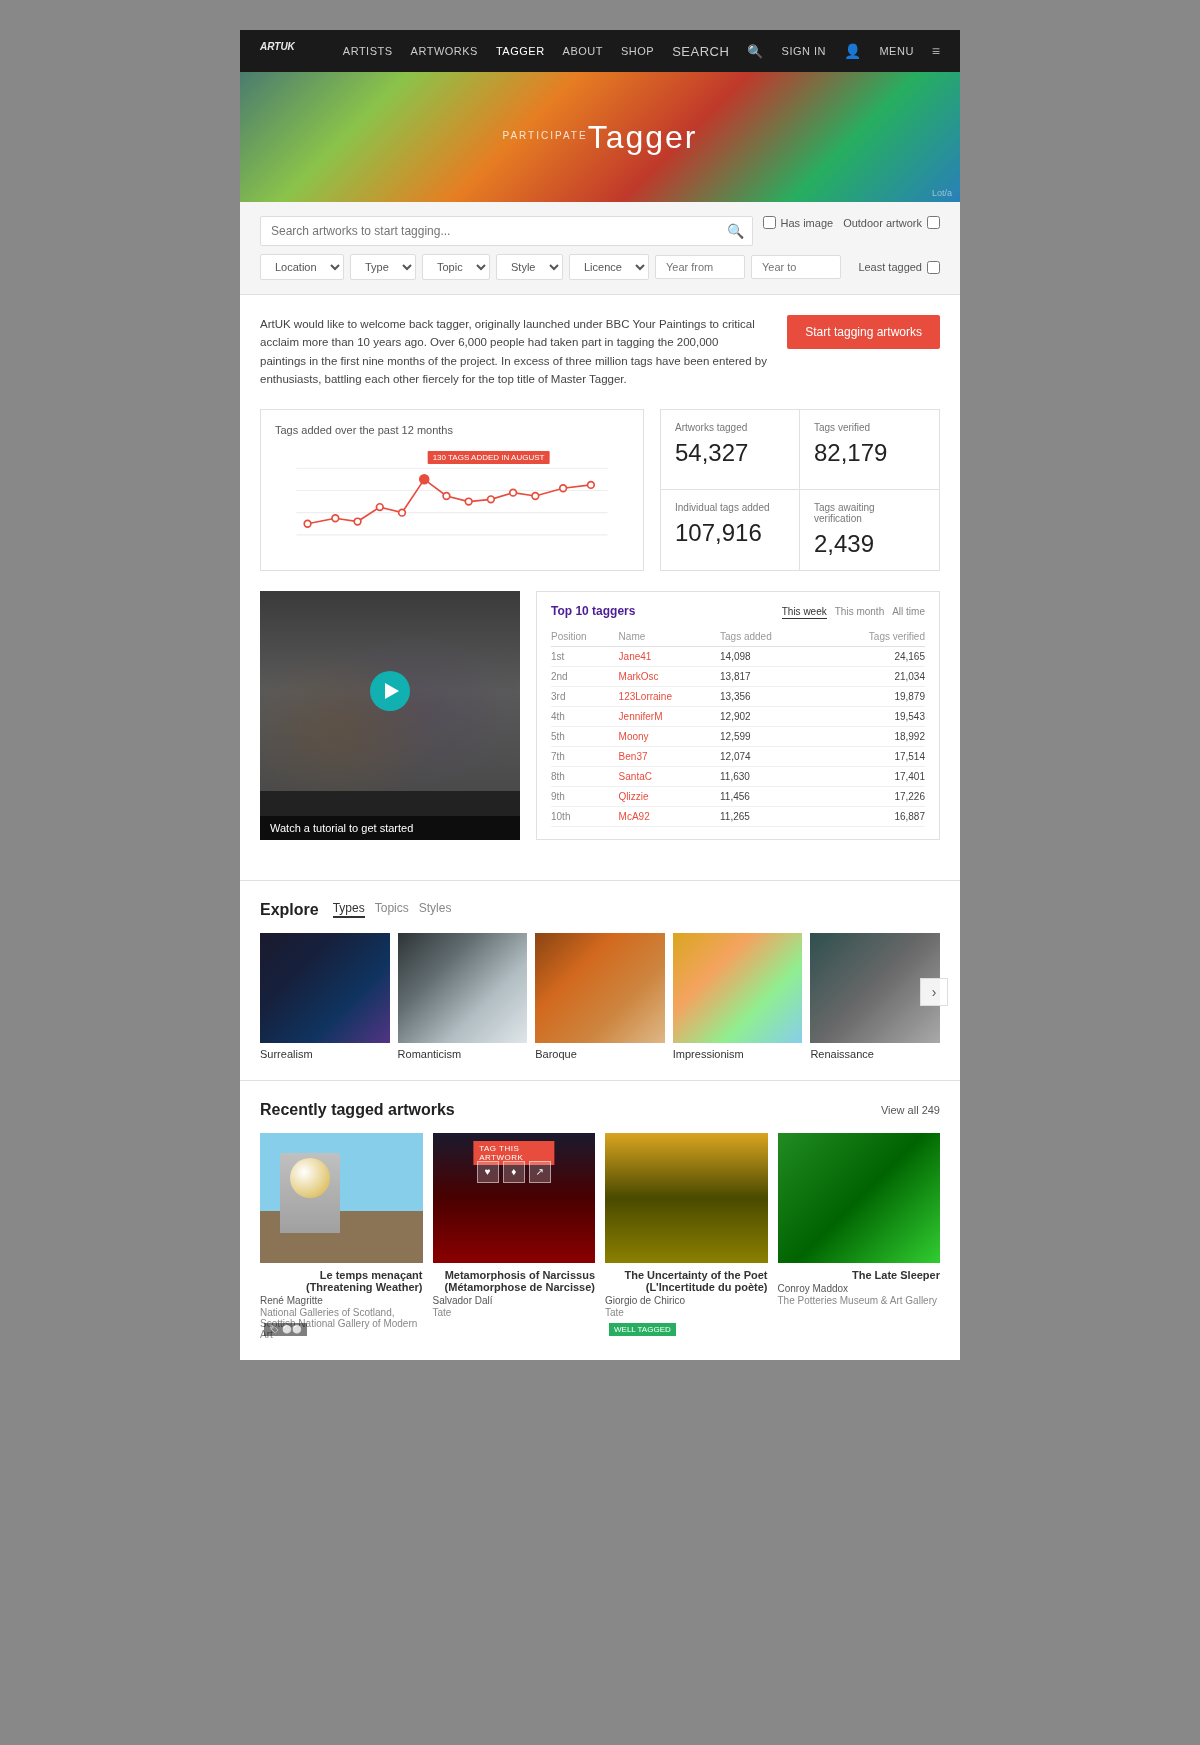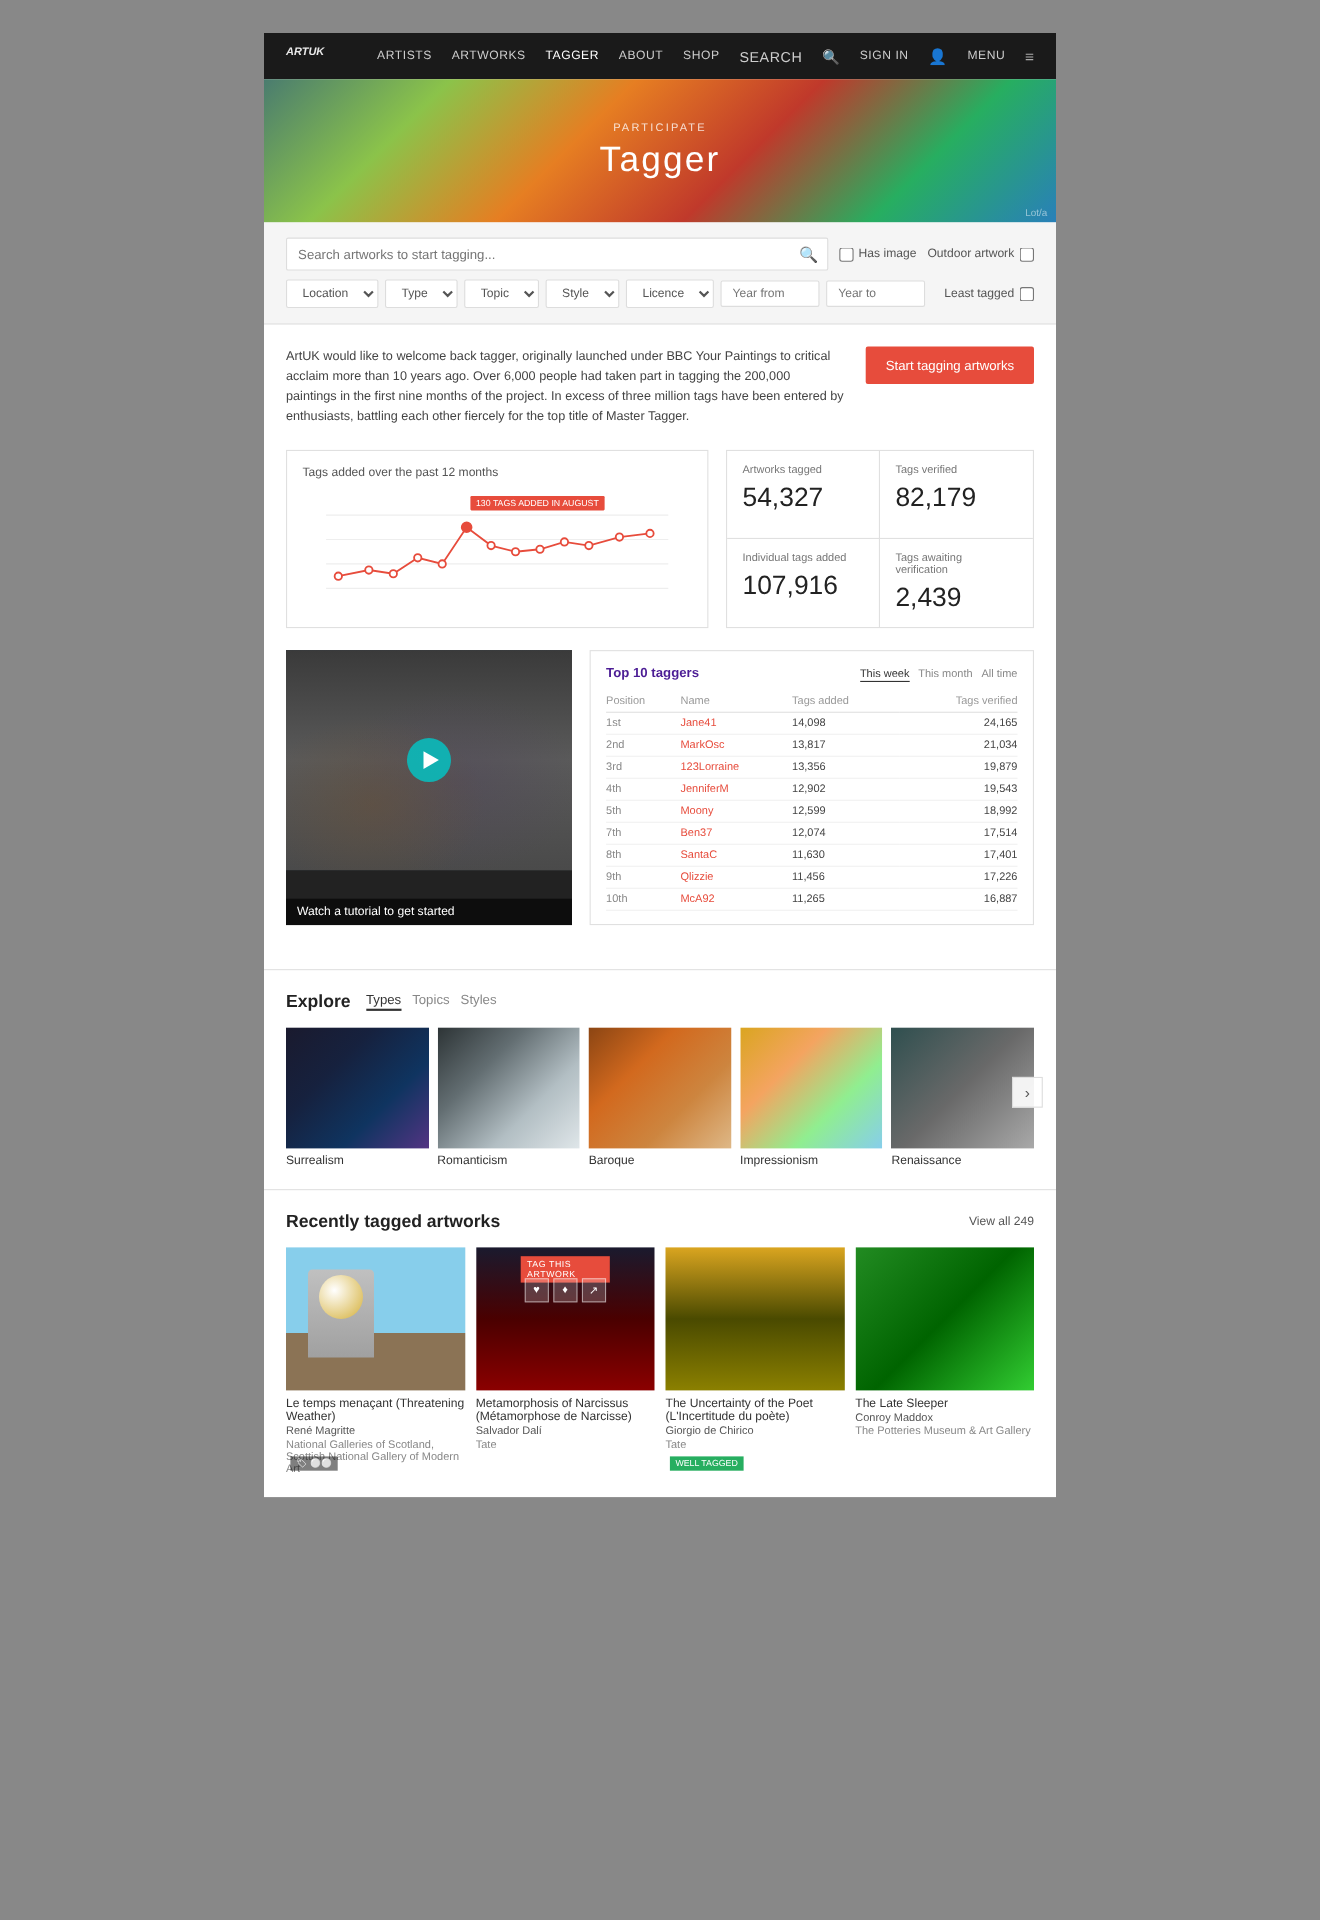--- a/index.html
+++ b/index.html
@@ -44,21 +44,21 @@
 
     
     .hero {
       position: relative;
       height: 130px;
       background: linear-gradient(135deg, #4a7c6f 0%, #8bc34a 20%, #e67e22 40%, #c0392b 60%, #27ae60 80%, #2980b9 100%);
       overflow: hidden;
       display: flex;
       align-items: center;
       justify-content: center;
-      flex-direction: column;
+      flex-direction: row;
     }
     .hero-participate {
       color: rgba(255,255,255,0.8);
       font-size: 10px;
       letter-spacing: 2px;
       text-transform: uppercase;
       margin-bottom: 4px;
     }
     .hero-title {
       color: #fff;
@@ -75,21 +75,21 @@
     }
 
     
     .search-section {
       background: #f5f5f5;
       padding: 14px 20px;
       border-bottom: 1px solid #e0e0e0;
     }
     .search-row1 {
       display: flex;
-      align-items: center;
+      align-items: flex-start;
       gap: 10px;
       margin-bottom: 8px;
     }
     .search-input-wrap {
       flex: 1;
       position: relative;
     }
     .search-input {
       width: 100%;
       padding: 7px 32px 7px 10px;
@@ -455,23 +455,24 @@
     .recent-card {
       flex: 1;
       position: relative;
     }
     .rc-magritte { background: linear-gradient(180deg, #87CEEB 0%, #87CEEB 60%, #8B7355 60%, #8B7355 100%); height: 130px; position: relative; }
     .rc-narcisse { background: linear-gradient(180deg, #1a1a2e 0%, #4a0000 50%, #8B0000 100%); height: 130px; }
     .rc-uncertainty { background: linear-gradient(180deg, #DAA520 0%, #4a4a00 50%, #8B8000 100%); height: 130px; padding-left: 24px; }
     .rc-sleeper { background: linear-gradient(135deg, #228B22, #006400, #32CD32); height: 130px; }
     .rc-label {
       font-size: 11px;
-      font-weight: normal;
+      font-weight: bold;
       color: #333;
       margin-top: 6px;
+      text-align: right;
     }
     .rc-artist {
       font-size: 10px;
       color: #555;
       margin-top: 2px;
     }
     .rc-gallery {
       font-size: 10px;
       color: #888;
       margin-top: 1px;

